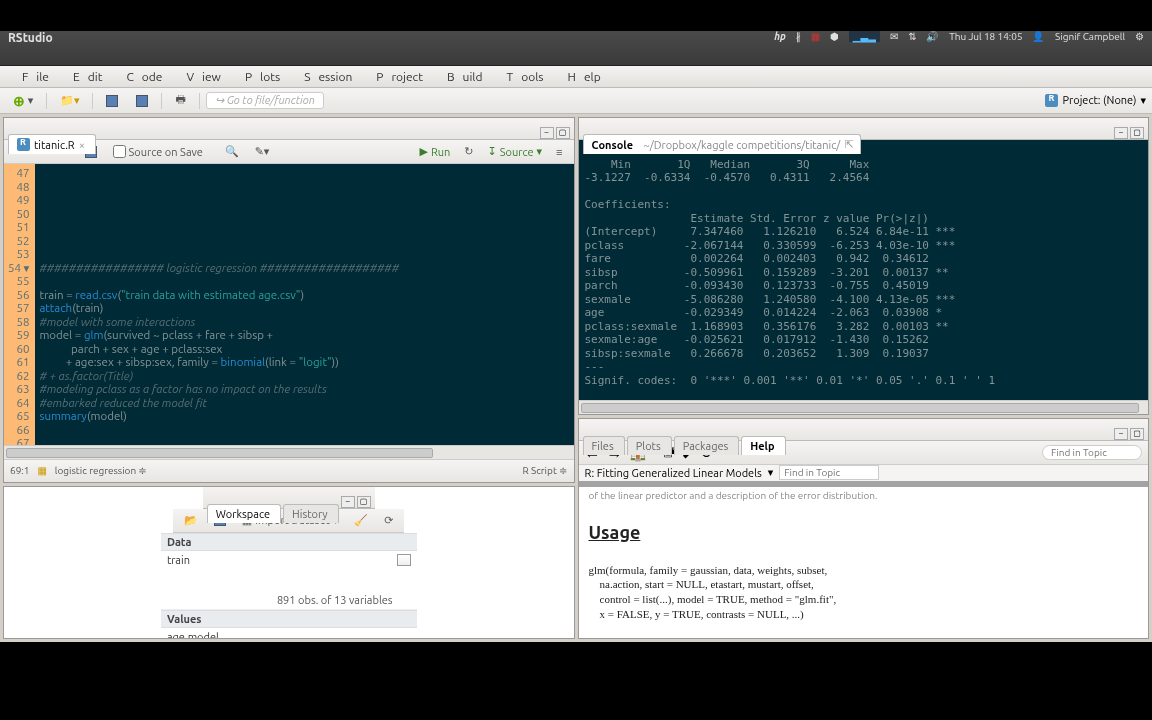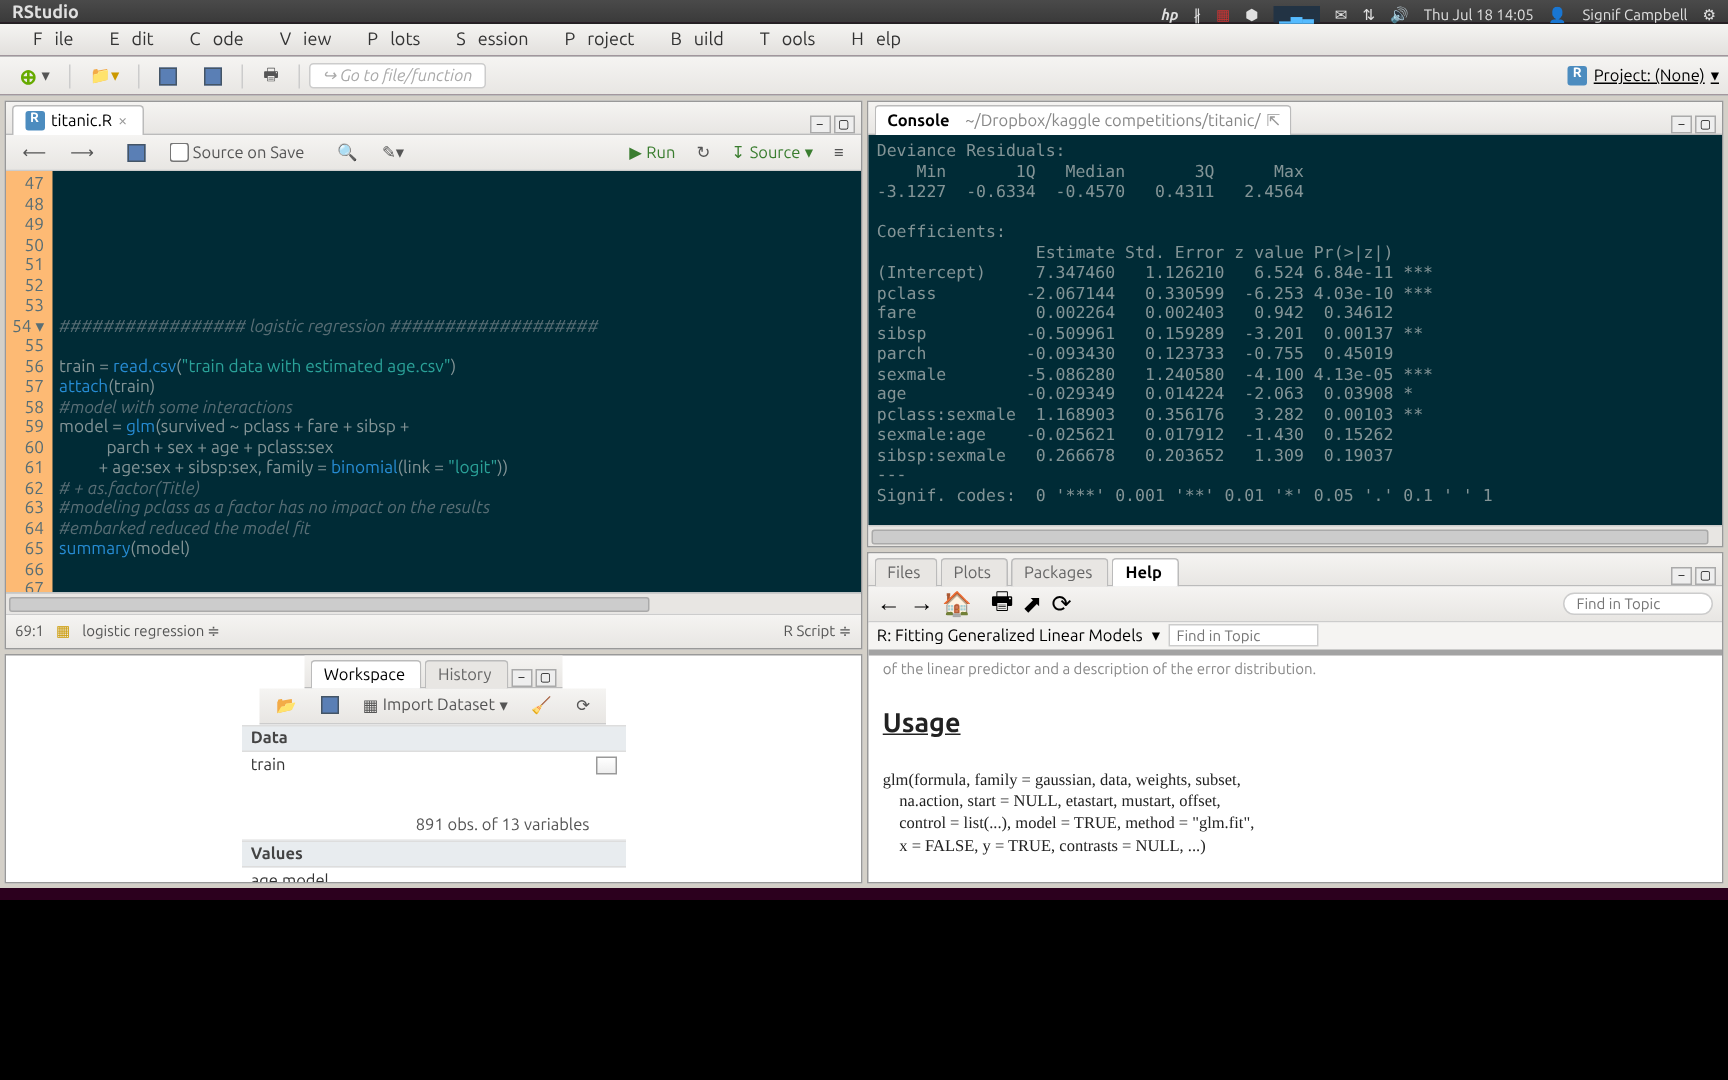--- a/index.html
+++ b/index.html
@@ -1,47 +1,47 @@
 <!DOCTYPE html>
 <html><head>
 <meta charset="utf-8">
 <style>
 * { margin: 0; padding: 0; box-sizing: border-box; font-family: "Ubuntu", "Segoe UI", sans-serif; }
 body { background: #000; width: 1152px; height: 720px; overflow: hidden; }
 .desktop { width: 1152px; height: 600px; background: #2c001e; position: relative; }
 
 
-.sysbar { height: 16px; background: linear-gradient(#4a4a4a,#3a3a3a); color:#e0e0e0; display:flex; align-items:flex-end; padding:0 8px; font-size:12px; border-bottom:1px solid #222;}
+.sysbar { height: 35px; background: linear-gradient(#4a4a4a,#3a3a3a); color:#e0e0e0; display:flex; align-items:flex-start; padding:0 8px; font-size:12px; border-bottom:1px solid #222;margin-top:31px;}
 .sysbar .title { font-weight:bold; }
 .sysbar .spacer { flex:1; }
 .sysbar .sys-icons { display:flex; gap:10px; align-items:center;}
 .sysbar .sys-icons span { font-size:10px; }
 
 
 .menubar { height: 22px; background: linear-gradient(#f5f4f2,#e2e0dd); display:flex; align-items:center; padding:0 6px; font-size:12px; color:#333; border-bottom:1px solid #bbb;}
 .menubar span { padding:0 8px; cursor:default; }
 .menubar span:first-child { font-weight:400; text-decoration: underline; text-decoration-color: transparent; }
 .menubar .u { text-decoration: underline; }
 
 
 .toolbar { height: 26px; background: linear-gradient(#f5f4f2,#e8e6e3); display:flex; align-items:center; padding:0 6px; font-size:11px; border-bottom:1px solid #bbb; gap:4px;}
 .toolbar .btn { padding:2px 6px; border:1px solid transparent; border-radius:3px; display:flex; align-items:center; gap:3px; color:#555;}
 .toolbar .sep { width:1px; height:16px; background:#ccc; margin:0 2px;}
 .toolbar .goto { border:1px solid #ccc; border-radius:3px; padding:1px 8px; color:#aaa; font-style:italic; background:#fff;}
-.toolbar .right { margin-left:auto; display:flex; align-items:flex-end; gap:4px;text-decoration:underline;}
+.toolbar .right { margin-left:auto; display:flex; align-items:flex-start; gap:4px;}
 
 
 .main { display:flex; height: calc(600px - 24px - 22px - 26px); padding: 3px; gap:3px; background:#d4d0c8;}
 .col { display:flex; flex-direction:column; gap:3px; }
 .col.left { flex: 1; min-width:0;}
 .col.right { flex: 1; min-width:0;}
 
 .pane { background:#fff; border:1px solid #999; display:flex; flex-direction:column; min-height:0;}
 .pane-tabs { height:22px; background:linear-gradient(#f5f4f2,#e8e6e3); display:flex; align-items:flex-end; border-bottom:1px solid #bbb; font-size:11px; padding-left:4px;}
-.pane-tabs .tab { padding:3px 10px 3px 8px; background:#fff; border:1px solid #bbb; border-bottom:none; border-radius:3px 3px 0 0; margin-right:2px; display:flex; align-items:center; gap:4px; position:relative; top:1px;}
+.pane-tabs .tab { padding:3px 10px 3px 8px; background:#fff; border:1px solid #bbb; border-bottom:none; border-radius:3px 3px 0 0; margin-right:2px; display:flex; align-items:center; gap:4px; position:relative; top:15px;}
 .pane-tabs .tab.inactive { background:#e8e6e3; color:#666;}
 .pane-tabs .winbtns { margin-left:auto; display:flex; gap:2px; padding-right:4px;}
 .pane-tabs .winbtns span { width:14px; height:12px; border:1px solid #aaa; background:#eee; font-size:8px; text-align:center; line-height:10px;}
 
 .pane-toolbar { height:24px; background:linear-gradient(#f5f4f2,#e8e6e3); display:flex; align-items:center; padding:0 6px; font-size:11px; border-bottom:1px solid #ccc; gap:6px;}
 .pane-toolbar .tbtn { padding:1px 5px; color:#555; display:flex; align-items:center; gap:3px;}
 .pane-toolbar .right { margin-left:auto; display:flex; gap:4px;}
 
 
 .editor { flex:1; display:flex; background:#002b36; color:#839496; font-family: "DejaVu Sans Mono", Consolas, monospace; font-size:11.5px; overflow:hidden; position:relative;}
@@ -67,21 +67,21 @@
 .ws-section { background:#e8ecef; padding:2px 6px; font-weight:bold; color:#444; border-top:1px solid #ddd; border-bottom:1px solid #ddd;}
 .ws-row { display:flex; padding:3px 6px; border-bottom:1px solid #eee;}
 .ws-row .n { width:110px; color:#333;}
 .ws-row .v { color:#555; flex:1;margin-top:40px;}
 .ws-row .grid-icon { width:14px; height:12px; border:1px solid #999; background:linear-gradient(#fff,#eee); margin-left:4px;}
 
 
 .help-body { flex:1; overflow:hidden; font-family: Georgia, serif; font-size:12px; padding:6px 10px; color:#222; line-height:1.35;}
 .help-body h3 { font-weight:bold; margin:18px 0; font-size:18px;text-decoration:underline;}
 .help-body pre { font-family:Liberation Serif, serif; font-size:11px; white-space:pre-wrap;}
-.help-topic-bar { height:22px; background:#f5f4f2; border-bottom:4px solid #a3a3a3; display:flex; align-items:center; font-size:11px; padding:0 6px; gap:6px;}
+.help-topic-bar { height:22px; background:#f5f4f2; border-bottom:6px solid #a3a3a3; display:flex; align-items:center; font-size:11px; padding:0 6px; gap:6px;}
 .help-topic-bar input { font-size:10px; border:1px solid #ccc; padding:1px 4px; width:100px; color:#aaa;}
 .help-nav { height:24px; background:linear-gradient(#f5f4f2,#e8e6e3); display:flex; align-items:center; padding:0 6px; gap:6px; border-bottom:1px solid #ccc;}
 .help-nav input { flex:1; max-width:100px; margin-left:auto; border:1px solid #ccc; border-radius:10px; padding:1px 8px; font-size:10px;}
 
 .ricon { width:13px; height:13px; display:inline-block; background:#4c8cbf; border-radius:2px; position:relative;}
 .ricon::after { content:"R"; position:absolute; color:#fff; font-size:9px; left:3px; top:-1px; font-weight:bold;}
 
 .green-plus { color:#6a0; font-weight:bold; font-size:14px;}
 .disk { width:12px; height:12px; background:#5a7fb5; display:inline-block; border:1px solid #456;}
 </style>

